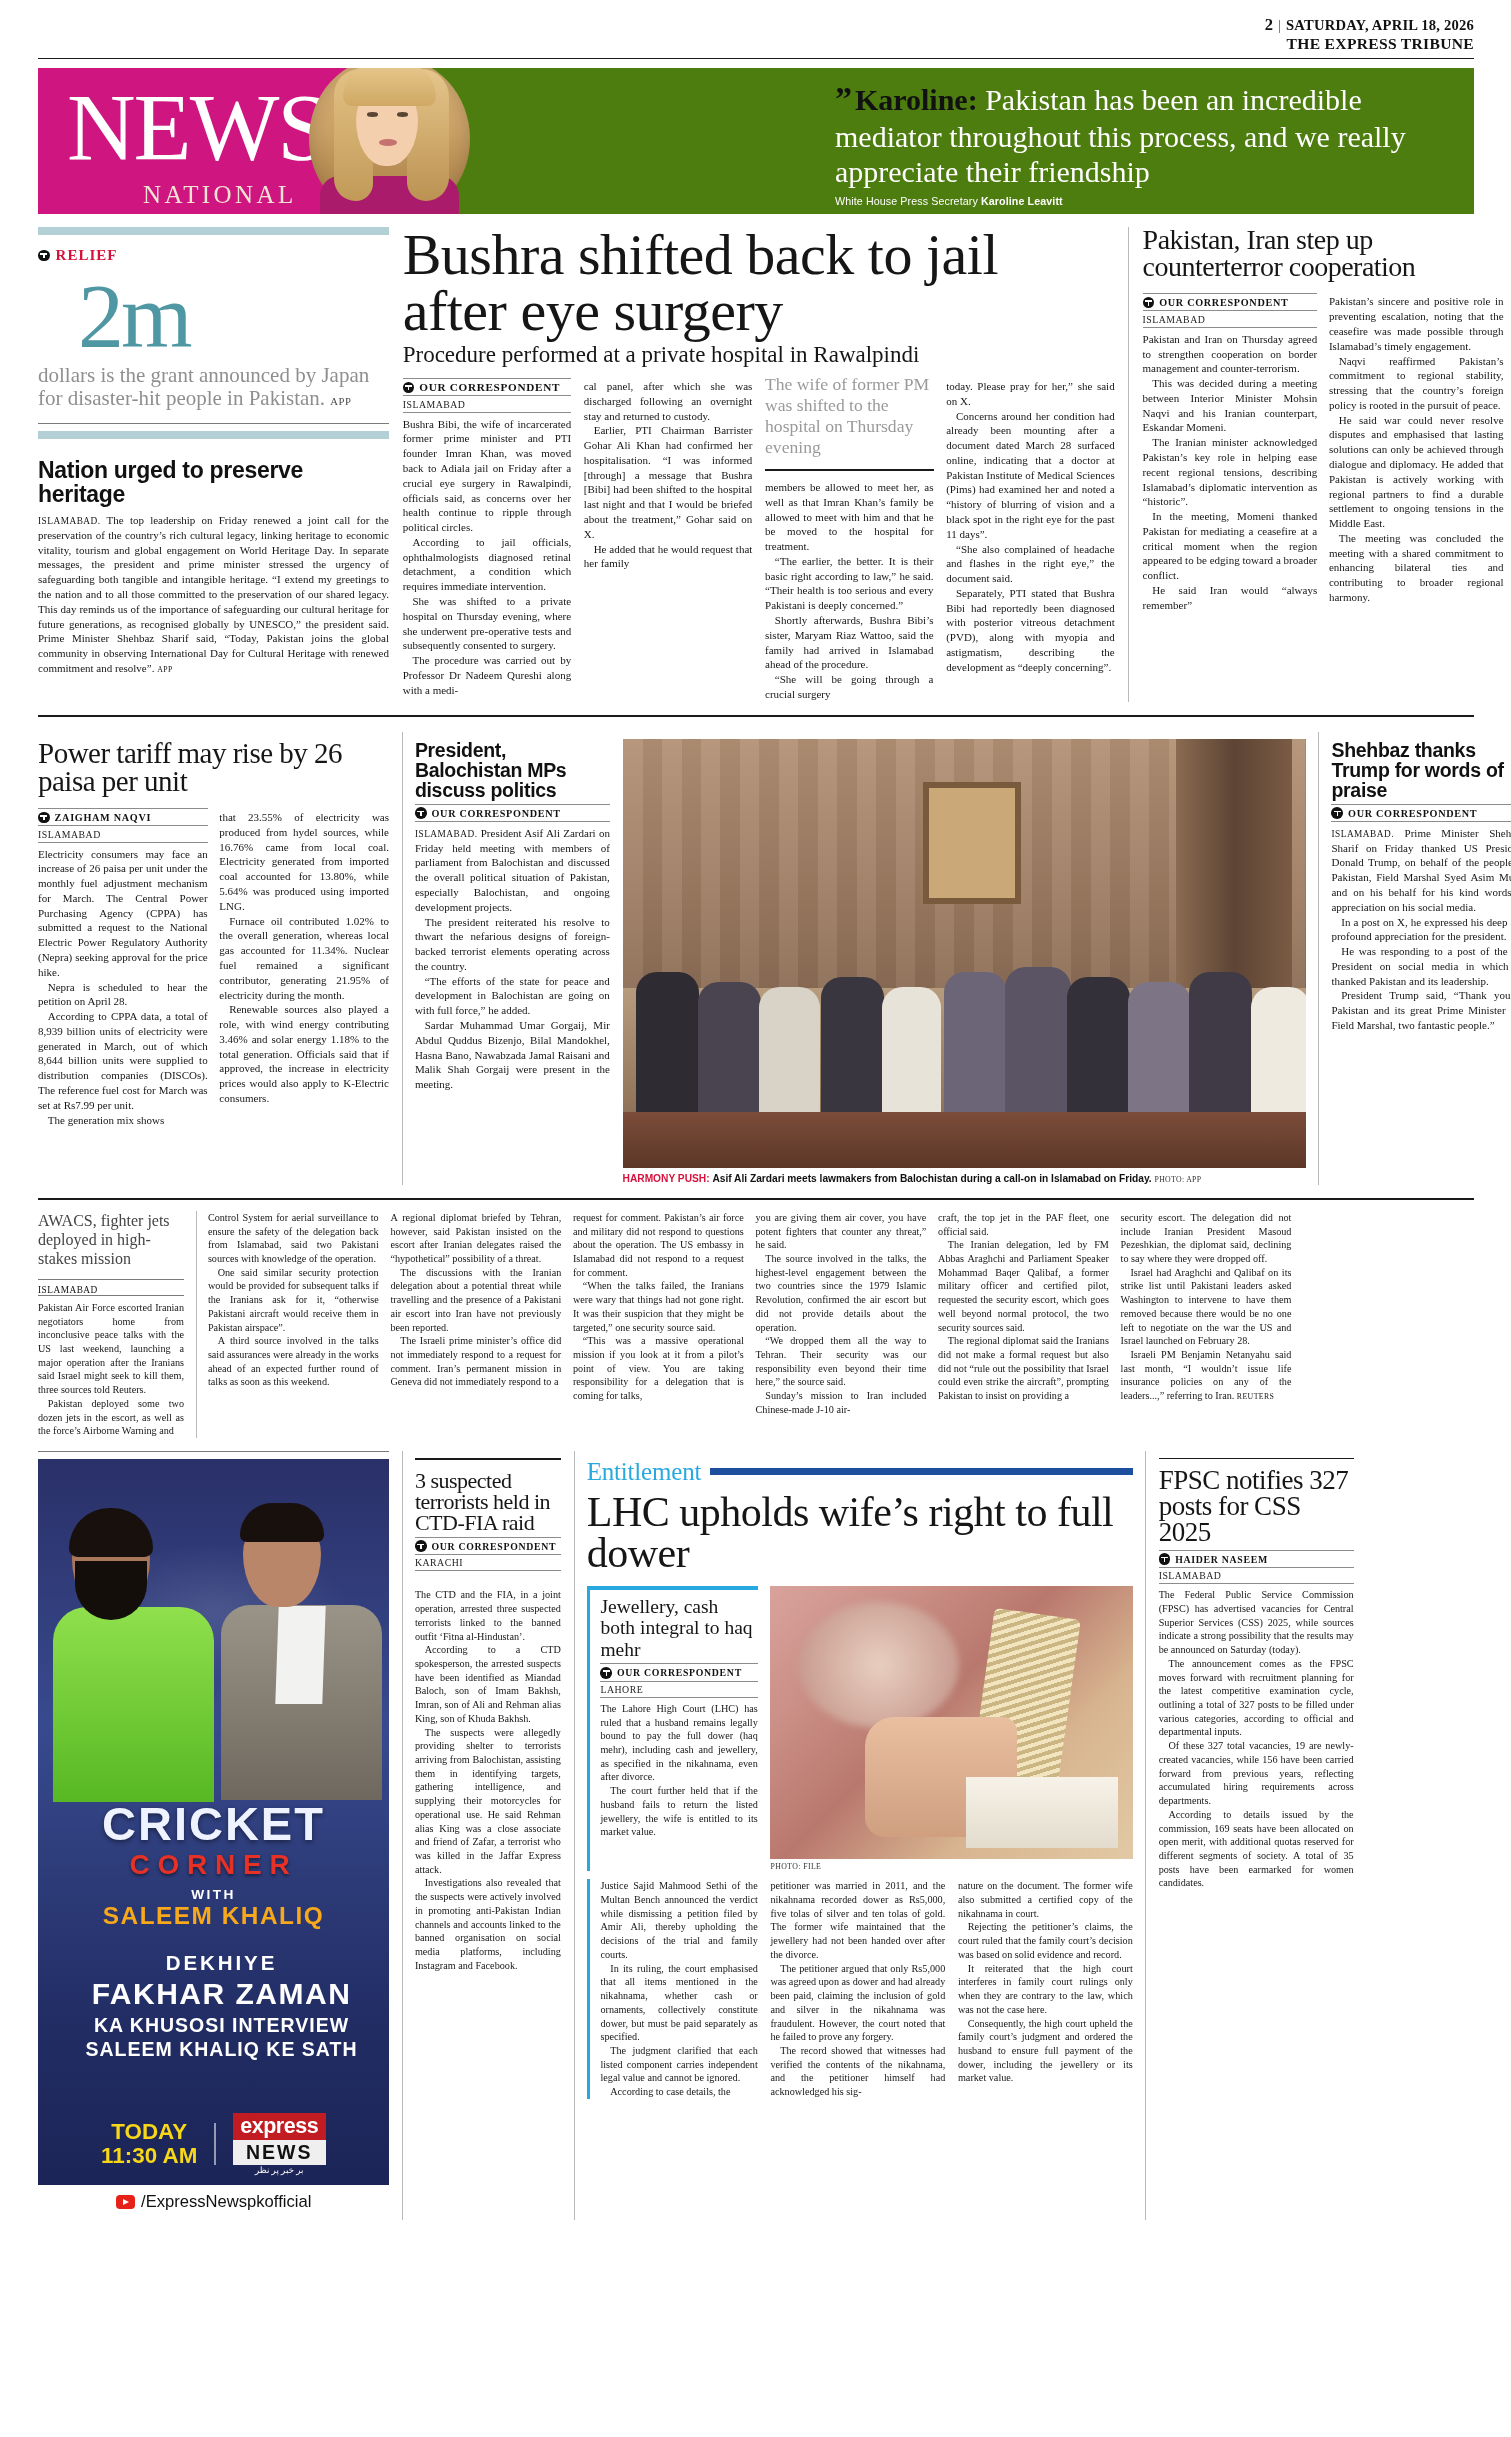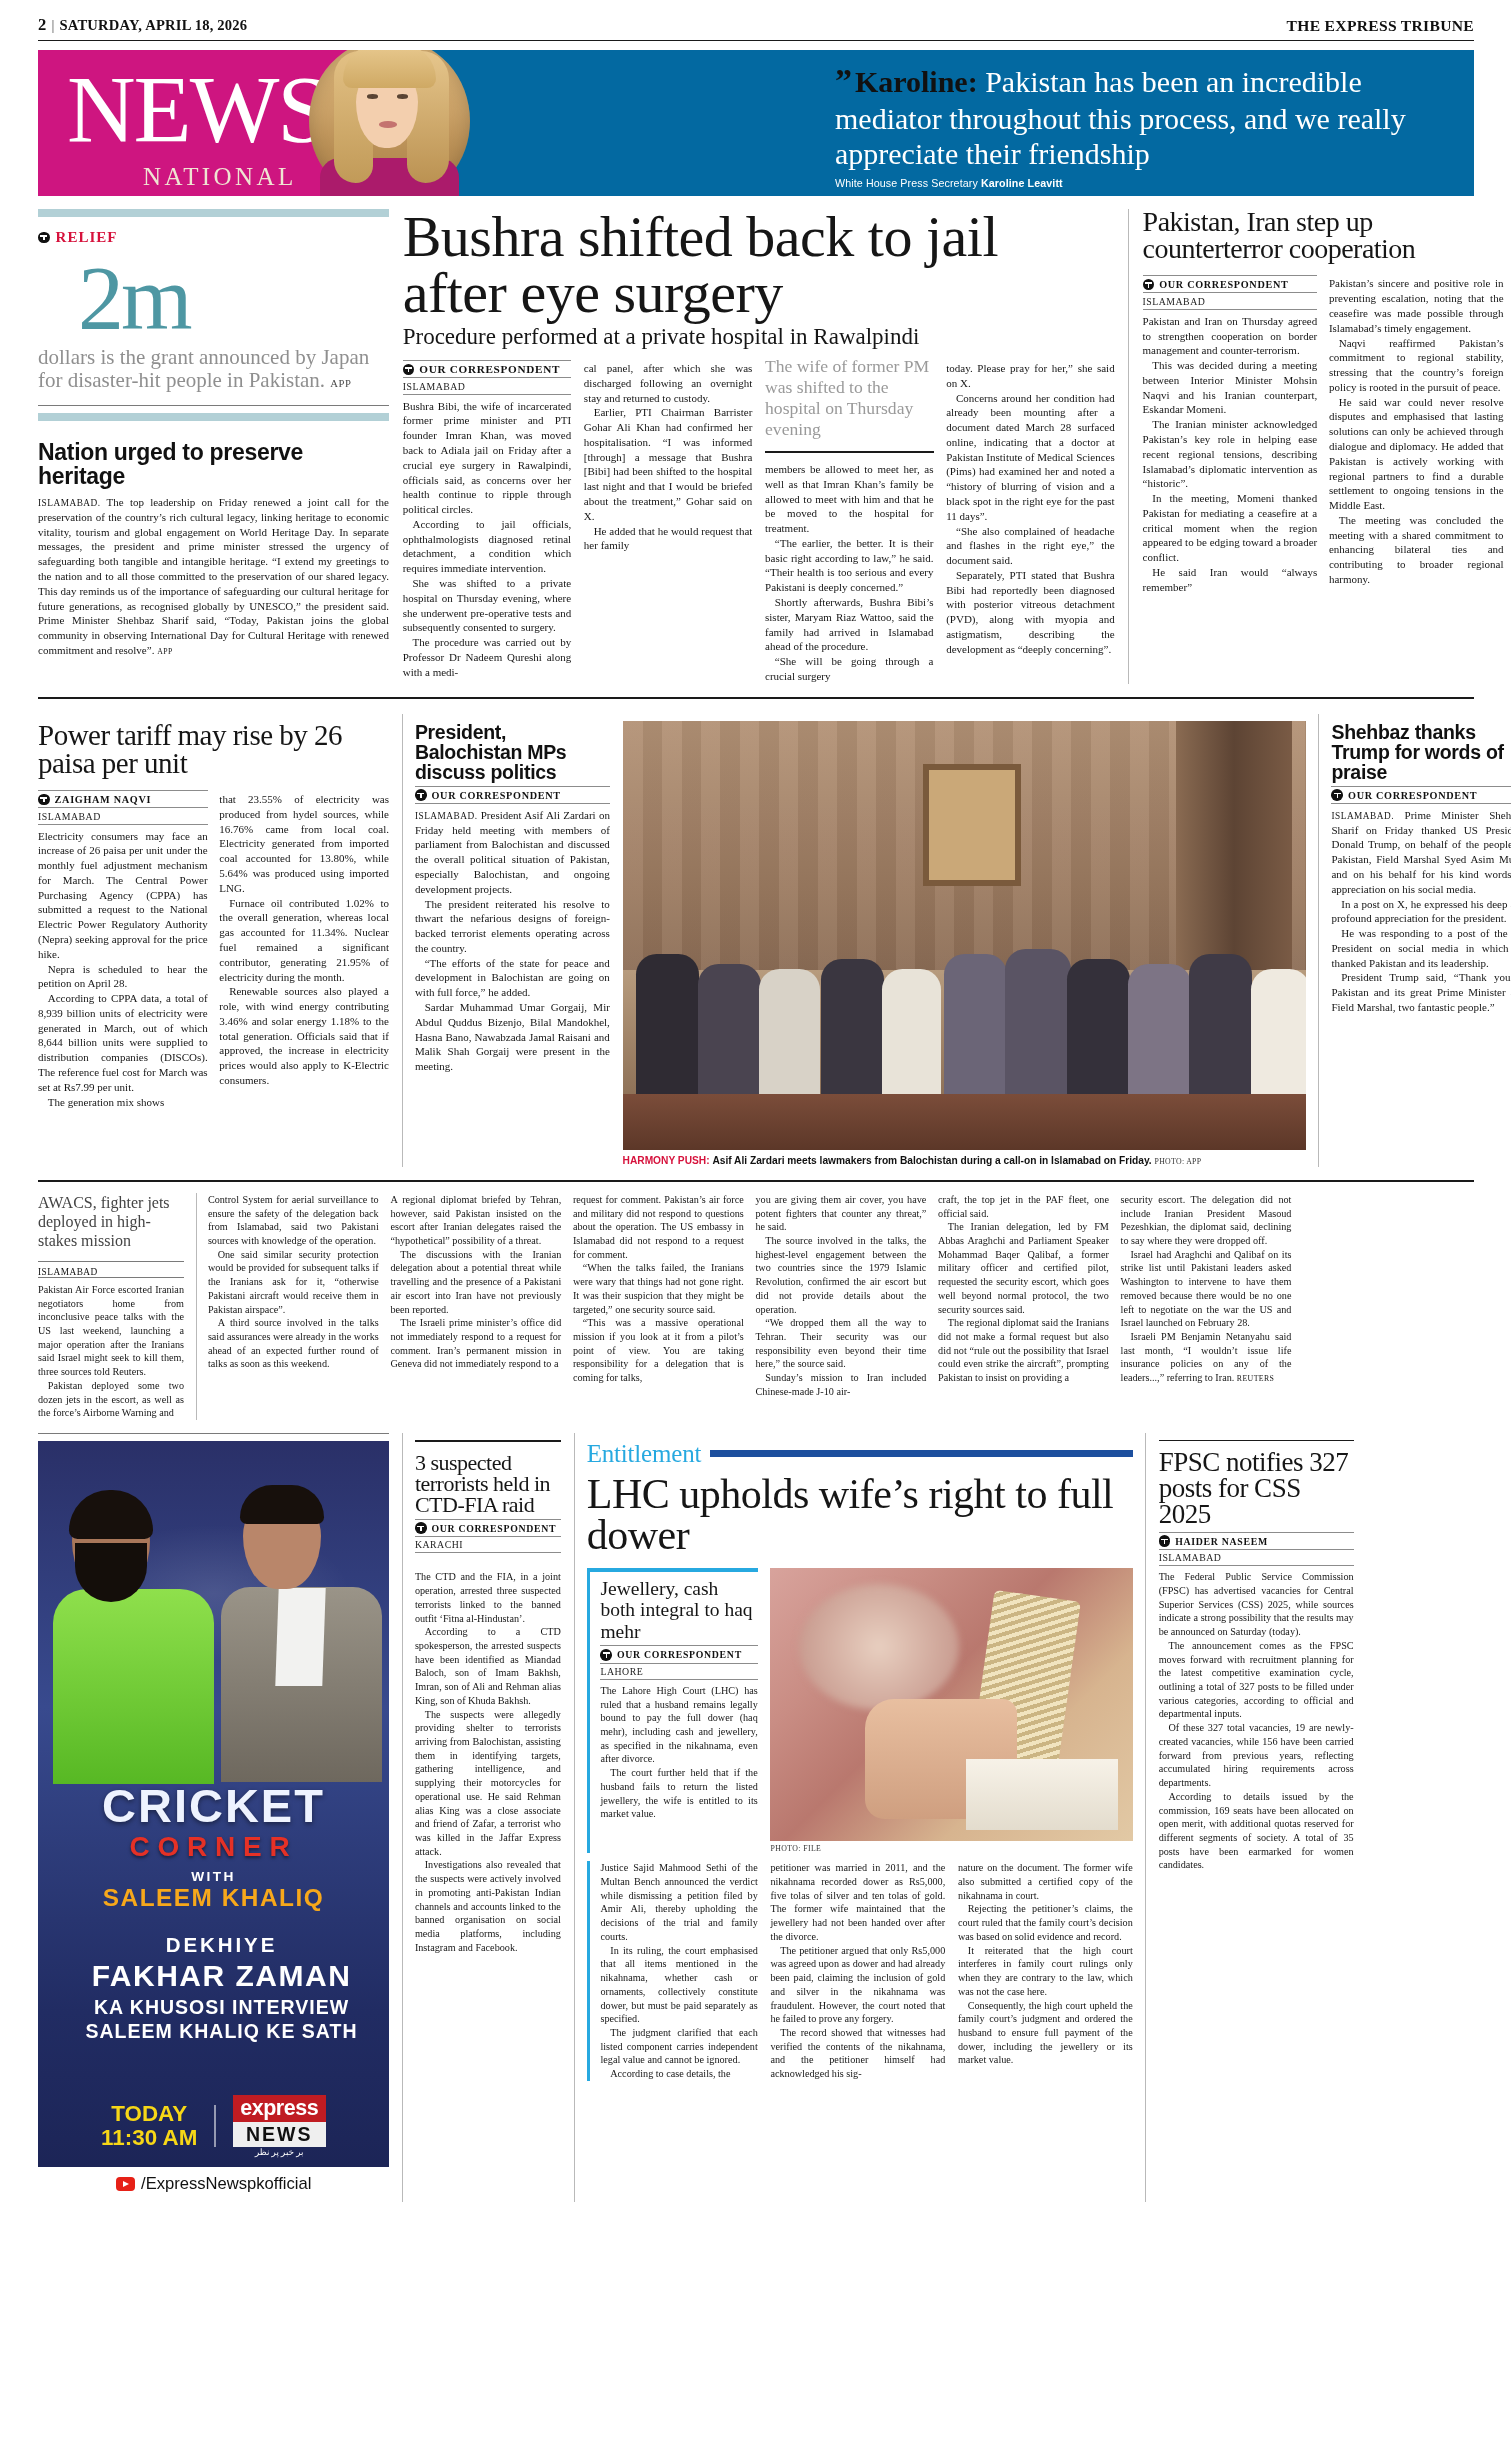--- a/index.html
+++ b/index.html
@@ -6,33 +6,33 @@
   html, body { background: #fff; }
   body {
     width: 1512px; height: 2667px;
     font-family: "Liberation Serif", serif;
     color: #111; position: relative; overflow: hidden;
   }
   .page { position: relative; width: 1512px; height: 2667px; padding: 0 38px; }
 
   
   .folio { display:flex; justify-content:space-between; align-items:flex-end;
-           padding-top: 14.6px; padding-bottom: 3.9px; }
+           padding-top: 14.6px; padding-bottom: 3.9px; flex-direction: column; }
   .folio-left { font-family:"Liberation Serif",serif; font-weight:700; font-size:14.6px;
                 letter-spacing:0.2px; white-space:nowrap; }
   .folio-left .pageno { font-size:16.6px; }
   .folio-left .sep { margin:0 4.9px; font-weight:400; color:#555; }
   .folio-right { font-family:"Liberation Serif",serif; font-weight:700; font-size:15.6px;
                  letter-spacing:0.3px; }
   .folio-rule { border-top:1.5px solid #1a1a1a; margin-top:2px; }
 
   
   .banner { position:relative; height:146px; display:flex; margin-top:8.8px; overflow:hidden; }
   .banner-pink { width:375px; background:#ce1580; position:relative; }
-  .banner-green { flex:1; background:#0369a1; position:relative; }
+  .banner-green { flex:1; background:#4d7c0f; position:relative; }
   .masthead-word { position:absolute; left:29px; top:14.6px; color:#fff;
       font-family:"Liberation Serif",serif; font-size:95px; line-height:.95;
       letter-spacing:-2px; }
   .masthead-sub { position:absolute; left:105px; top:113px; color:#efe4d2;
       font-family:"Liberation Serif",serif; font-size:25px; letter-spacing:3.4px; }
   .portrait { position:absolute; left:271px; top:-9.8px; width:161px; height:156px; z-index:5;
       background:
         radial-gradient(ellipse 25px 32px at 50% 44%, #f0c6a4 0 96%, transparent 97%),
         linear-gradient(180deg,#d8b277 0%, #caa167 45%, #b98f55 70%, #a97f48 100%);
       border-radius:46% 46% 40% 40% / 52% 52% 48% 48%;

